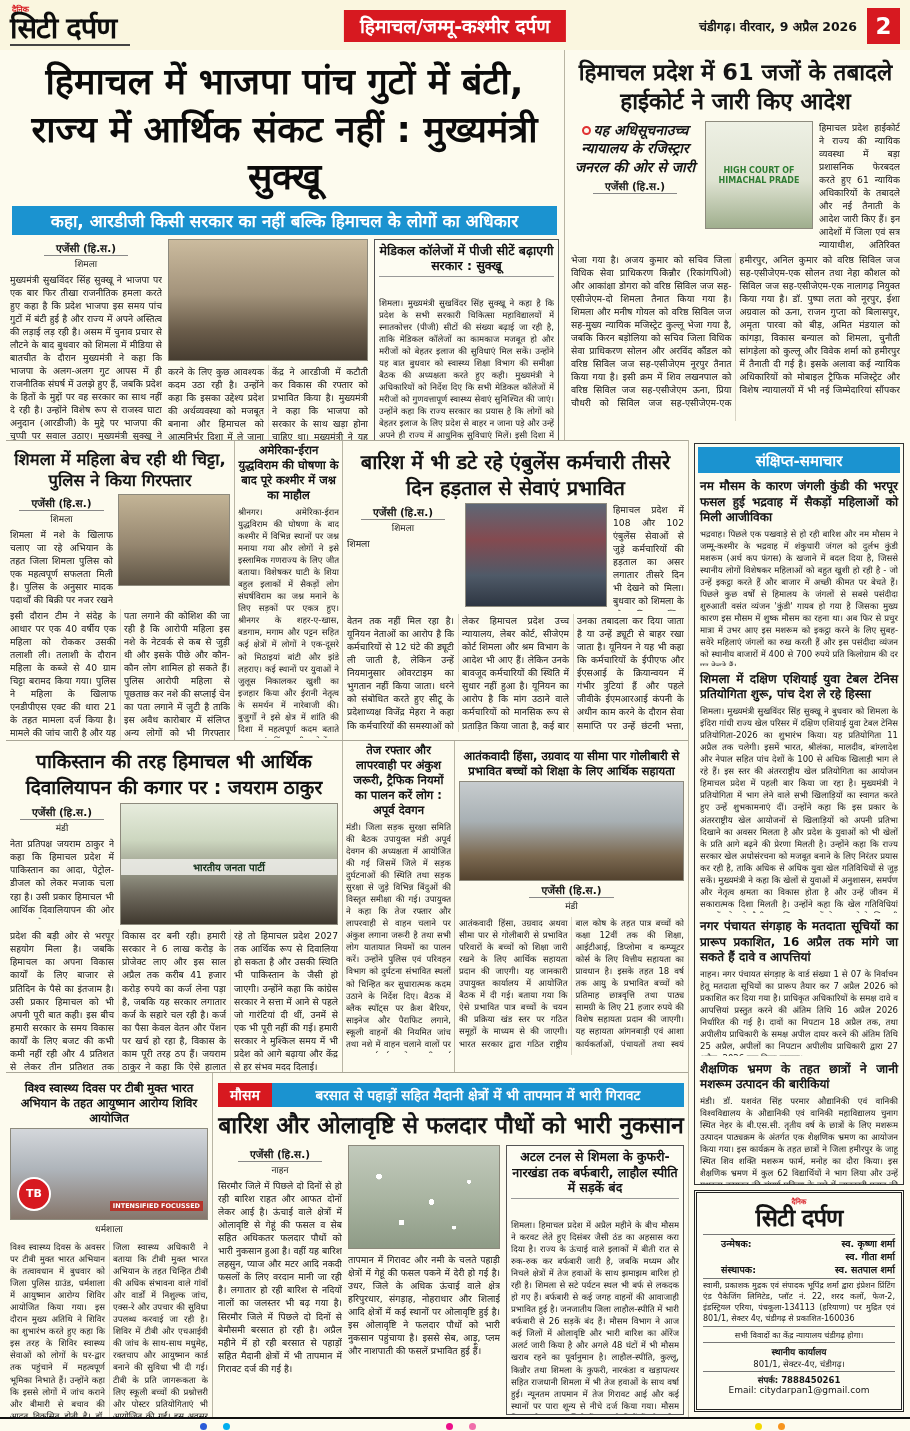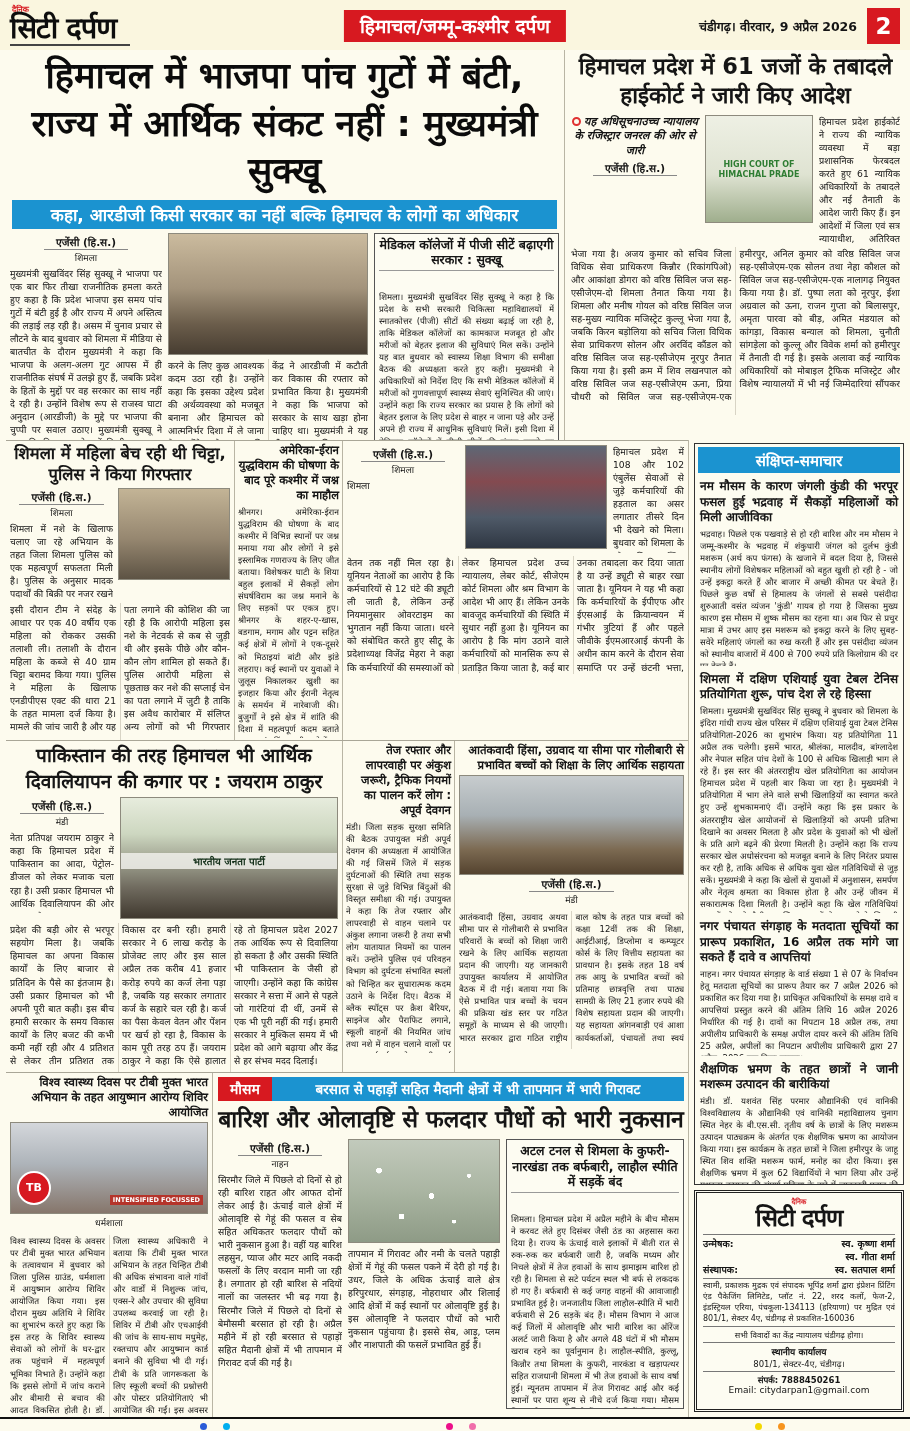--- a/index.html
+++ b/index.html
@@ -23,61 +23,61 @@
     width:33px; height:36px; display:flex; align-items:center; justify-content:center; margin-left:10px; }
   
   .bt { font-size:9.2px; line-height:1.42; text-align:justify; overflow:hidden; }
   .bt-sm { font-size:8.5px; line-height:1.42; text-align:justify; overflow:hidden; }
   .c2 { columns:2; column-gap:8px; column-rule:1px solid #d8d4c5; }
   .c3 { columns:3; column-gap:8px; column-rule:1px solid #d8d4c5; }
   .by { text-align:center; font-weight:700; font-size:10.5px; padding-top:2px; }
   .by span { border-bottom:1px solid #888; padding:0 12px 1px; }
   .place { text-align:center; font-size:9px; padding:2px 0 3px; }
   .photo { border:1px solid #8d8a7d; position:relative; overflow:hidden; flex:none; }
-  .sec { overflow:hidden; padding:2px 4px; }
+  .sec { overflow:hidden; padding:8px 4px; }
   .vdiv { border-left:1px solid #b9b5a4; }
   
   .band1 { display:flex; height:390px; padding:0 6px; }
   .lead { width:558px; padding-right:5px; overflow:hidden; }
   .h-xl { font-size:36px; font-weight:800; text-align:center; line-height:1.32; color:#0b0b0b; }
   .strap-blue { background:#1b93d0; color:#fff; text-align:center; font-size:17px;
     font-weight:700; padding:3px 4px; margin:5px 2px 4px; }
   .lead-content { display:flex; gap:6px; height:228px; }
   .lead-c1 { width:152px; }
   .lead-c1 .bt { height:178px; }
   .lead-mid { width:200px; display:flex; flex-direction:column; }
   .lead-mid .photo { height:122px; background:linear-gradient(180deg,#cbbb9e 0%,#a3937b 45%,#6b5d4b 75%,#473d31 100%); }
   .lead-mid .bt { margin-top:4px; height:96px; }
   .lead-inset { flex:1; border:1px solid #555; padding:3px 4px; overflow:hidden; background:#fdfcf2; }
   .inset-head { font-size:12.5px; font-weight:800; text-align:center; line-height:1.25; border-bottom:1px solid #999; padding-bottom:2px; margin-bottom:20px; }
   
   .judges { flex:1; border-left:1px solid #b9b5a4; padding-left:6px; overflow:hidden; }
   .h-lg { font-size:22.5px; font-weight:800; text-align:center; line-height:1.3; }
   .j-row { display:flex; gap:6px; margin-top:4px; height:128px; }
   .j-note { width:128px; }
-  .note { font-size:11px; font-weight:700; font-style:italic; line-height:1.35; text-align:center; }
+  .note { font-size:14px; font-weight:700; font-style:italic; line-height:1.35; text-align:center; }
   .ring { display:inline-block; width:9px; height:9px; border:2px solid #e03131; border-radius:50%; margin-right:3px; vertical-align:middle; }
   .j-photo { width:108px; height:108px; background:linear-gradient(180deg,#eef0e4 0%,#dfe3d2 55%,#9fae8d 100%); }
   .court-text { position:absolute; top:42%; left:4%; right:4%; color:#2f7d33; font-weight:800; font-size:8px; text-align:center; line-height:1.3; }
   .j-lede { flex:1; }
   .judges .c2 { margin-top:4px; height:168px; }
   
   .main-row { display:flex; height:977px; padding:0 6px; }
   .left-area { width:682px; display:flex; flex-direction:column; }
   .right-col { flex:1; border-left:1px solid #b9b5a4; padding:3px 0 0 5px; }
   
   .band2 { display:flex; height:300px; border-top:1px solid #a9a697; }
   .chitta { width:228px; }
   .h-md { font-size:16.5px; font-weight:800; text-align:center; line-height:1.3; }
   .ch-row { display:flex; gap:5px; margin-top:2px; }
   .ch-left { flex:1; }
   .ch-photo { width:112px; height:92px; background:linear-gradient(180deg,#c3b496 0%,#968770 55%,#5d5344 100%); }
   .chitta .c2 { margin-top:3px; height:142px; }
   .kashmir { width:108px; padding:2px 3px; }
-  .h-xs { font-size:11.5px; font-weight:800; text-align:right; line-height:1.3; }
+  .h-xs { font-size:11.5px; font-weight:800; text-align:center; line-height:1.3; }
   .kashmir .bt-sm { margin-top:3px; height:232px; }
   .ambulance { flex:1; }
   .h-md2 { font-size:20px; font-weight:800; text-align:center; line-height:1.3; }
   .amb-row { display:flex; gap:6px; margin-top:2px; height:108px; }
   .amb-by { width:112px; }
   .amb-photo { width:142px; height:104px; background:linear-gradient(180deg,#5e6775 0%,#844a50 35%,#4f5a68 70%,#2e3642 100%); }
   .amb-lede { flex:1; }
   .ambulance .c3 { margin-top:3px; height:118px; }
   
   .band3 { display:flex; height:332px; border-top:1px solid #a9a697; }
@@ -126,21 +126,21 @@
   .briefs-box { border:1.5px solid #333; height:742px; overflow:hidden; background:#fdfcf0; }
   .briefs-head { background:#1b93d0; color:#fff; text-align:center; font-size:15px; font-weight:800; padding:3px 0; margin:3px 3px 2px; }
   .brief { padding:2px 5px; }
   .brief-h { font-size:12px; font-weight:800; line-height:1.3; text-align:justify; padding:2px 0; }
   .brief .bt-sm { }
   
   .imprint { border:3px double #222; margin-top:5px; padding:4px 6px; height:222px; overflow:hidden; background:#fdfcf2; text-align:center; }
   .imp-logo-tag { color:#d71920; font-size:7px; font-weight:700; }
   .imp-logo { font-size:24px; font-weight:800; letter-spacing:-1px; line-height:1.05; }
   .imp-rows { text-align:left; font-size:9.5px; font-weight:700; margin-top:3px; border-top:1px solid #777; padding-top:2px; }
-  .imp-row { display:flex; justify-content:space-between; }
+  .imp-row { display:flex; justify-content:space-between;margin-left:18px; }
   .imp-pub { font-size:8px; text-align:justify; border-top:1px solid #777; margin-top:2px; padding-top:2px; line-height:1.35; }
   .imp-line { font-size:8px; border-top:1px solid #777; margin-top:2px; padding-top:2px; }
   .imp-office-t { font-size:9px; font-weight:700; border-top:1px solid #777; margin-top:2px; padding-top:2px; }
   .imp-addr { font-size:8.5px; }
   .imp-phone { font-size:8.5px; font-weight:700; border-top:1px solid #777; margin-top:2px; padding-top:2px; }
   .imp-email { font-size:9px; }
   
   .footer-bar { position:absolute; left:0; right:0; bottom:0; height:14px; border-top:2px solid #111; }
   .dot { position:absolute; top:4px; width:7px; height:7px; border-radius:50%; }
 </style>
@@ -212,20 +212,21 @@
         </div>
         <div class="bt c2">इसी दौरान टीम ने संदेह के आधार पर एक 40 वर्षीय एक महिला को रोककर उसकी तलाशी ली। तलाशी के दौरान महिला के कब्जे से 40 ग्राम चिट्टा बरामद किया गया। पुलिस ने महिला के खिलाफ एनडीपीएस एक्ट की धारा 21 के तहत मामला दर्ज किया है। मामले की जांच जारी है और यह पता लगाने की कोशिश की जा रही है कि आरोपी महिला इस नशे के नेटवर्क से कब से जुड़ी थी और इसके पीछे और कौन-कौन लोग शामिल हो सकते हैं। पुलिस आरोपी महिला से पूछताछ कर नशे की सप्लाई चेन का पता लगाने में जुटी है ताकि इस अवैध कारोबार में संलिप्त अन्य लोगों को भी गिरफ्तार किया जा सके। अधिकारियों ने लोगों से अपील की है कि नशे से जुड़ी किसी भी गतिविधि की सूचना तुरंत पुलिस को दें ताकि आवश्यक कानूनी कार्रवाई की जा सके।</div>
       </article>
 
       <article class="kashmir sec vdiv">
         <h4 class="h-xs">अमेरिका-ईरान युद्धविराम की घोषणा के बाद पूरे कश्मीर में जश्न का माहौल</h4>
         <div class="bt-sm">श्रीनगर। अमेरिका-ईरान युद्धविराम की घोषणा के बाद कश्मीर में विभिन्न स्थानों पर जश्न मनाया गया और लोगों ने इसे इस्लामिक गणराज्य के लिए जीत बताया। विशेषकर घाटी के शिया बहुल इलाकों में सैकड़ों लोग संघर्षविराम का जश्न मनाने के लिए सड़कों पर एकत्र हुए। श्रीनगर के शहर-ए-खास, बडगाम, मगाम और पट्टन सहित कई क्षेत्रों में लोगों ने एक-दूसरे को मिठाइयां बांटी और झंडे लहराए। कई स्थानों पर युवाओं ने जुलूस निकालकर खुशी का इजहार किया और ईरानी नेतृत्व के समर्थन में नारेबाजी की। बुजुर्गों ने इसे क्षेत्र में शांति की दिशा में महत्वपूर्ण कदम बताते हुए दुआएं कीं। स्थानीय लोगों का कहना था कि युद्ध की आशंका से पूरी दुनिया चिंतित थी और युद्धविराम 'सीज-फायर' की खबर ने सभी को राहत दी है।</div>
       </article>
 
       <article class="ambulance sec vdiv">
+        <h3 class="h-md2">बारिश में भी डटे रहे एंबुलेंस कर्मचारी तीसरे दिन हड़ताल से सेवाएं प्रभावित</h3>
         <div class="amb-row">
           <div class="amb-by">
             <div class="by"><span>एजेंसी (हि.स.)</span></div>
             <div class="place">शिमला</div>
             <div class="bt" style="height:72px;">शिमला</div>
           </div>
           <div class="photo amb-photo"></div>
           <div class="bt amb-lede" style="height:108px;">हिमाचल प्रदेश में 108 और 102 एंबुलेंस सेवाओं से जुड़े कर्मचारियों की हड़ताल का असर लगातार तीसरे दिन भी देखने को मिला। बुधवार को शिमला के छोटा शिमला स्थित सचिवालय के बाहर बारिश के बावजूद एंबुलेंस कर्मचारी अपनी मांगों को लेकर धरने पर डटे रहे। पांच दिन की प्रदेशव्यापी हड़ताल के चलते तीसरे दिन भी एंबुलेंस सेवाएं पूरी तरह प्रभावित रहीं, जिससे स्वास्थ्य सेवाओं पर असर पड़ने की स्थिति बनी रही। हिमाचल प्रदेश 108 एवं 102 एंबुलेंस कर्मचारी यूनियन, जो सीटू के बैनर तले आंदोलन कर रही है, का कहना है कि नेशनल हेल्थ मिशन के तहत मेडस्वान फाउंडेशन के अधीन काम कर रहे पायलट, कैप्टन और ईएमटी कर्मचारियों को लंबे समय से न्यूनतम</div>
         </div>
         <div class="bt c3">वेतन तक नहीं मिल रहा है। यूनियन नेताओं का आरोप है कि कर्मचारियों से 12 घंटे की ड्यूटी ली जाती है, लेकिन उन्हें नियमानुसार ओवरटाइम का भुगतान नहीं किया जाता। धरने को संबोधित करते हुए सीटू के प्रदेशाध्यक्ष विजेंद्र मेहरा ने कहा कि कर्मचारियों की समस्याओं को लेकर हिमाचल प्रदेश उच्च न्यायालय, लेबर कोर्ट, सीजेएम कोर्ट शिमला और श्रम विभाग के आदेश भी आए हैं। लेकिन उनके बावजूद कर्मचारियों की स्थिति में सुधार नहीं हुआ है। यूनियन का आरोप है कि मांग उठाने वाले कर्मचारियों को मानसिक रूप से प्रताड़ित किया जाता है, कई बार उनका तबादला कर दिया जाता है या उन्हें ड्यूटी से बाहर रखा जाता है। यूनियन ने यह भी कहा कि कर्मचारियों के ईपीएफ और ईएसआई के क्रियान्वयन में गंभीर त्रुटियां हैं और पहले जीवीके ईएमआरआई कंपनी के अधीन काम करने के दौरान सेवा समाप्ति पर उन्हें छंटनी भत्ता, ग्रेच्युटी और अन्य देय भुगतान भी नहीं मिले। कर्मचारियों ने सेवा की निरंतरता और वरिष्ठता का लाभ देने की भी मांग उठाई है। हड़ताली कर्मचारियों की मुख्य मांगों में सरकारी नियमों के अनुसार न्यूनतम वेतन लागू करना, 12 घंटे की ड्यूटी पर डबल ओवरटाइम का भुगतान, नियमानुसार छुट्टियां देना और अदालतों के आदेशों को लागू करना शामिल है। यूनियन ने चेतावनी दी है कि यदि उनकी मांगें जल्द पूरी नहीं की गईं तो आंदोलन को और तेज किया जाएगा।</div>

